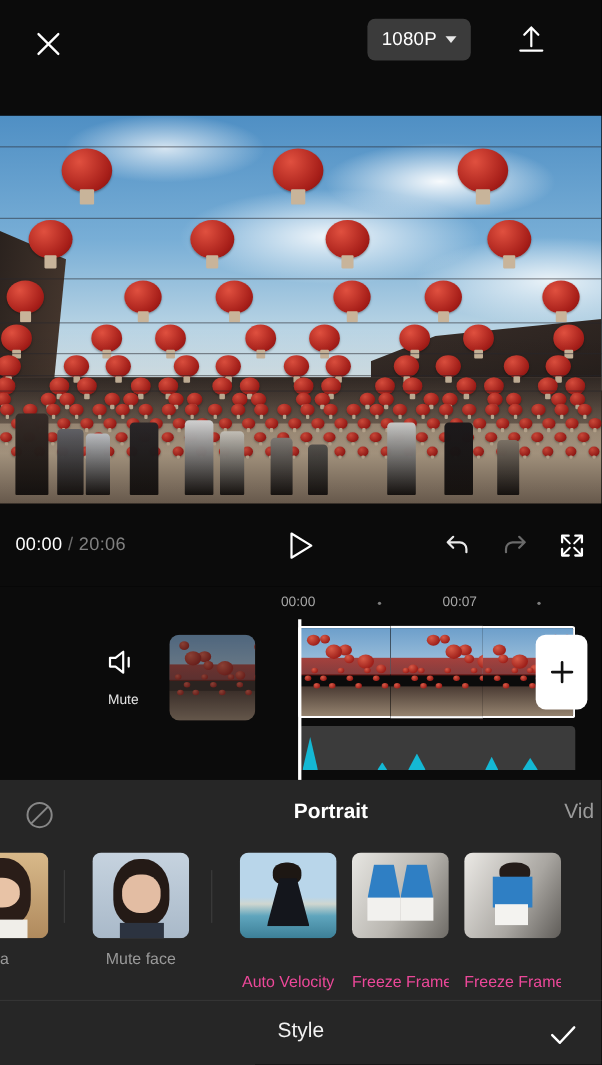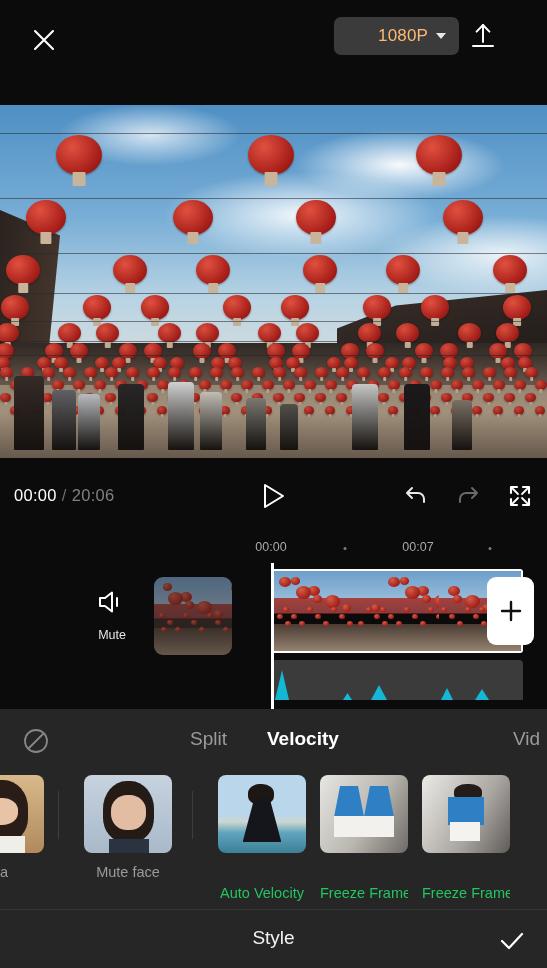--- a/index.html
+++ b/index.html
@@ -18,21 +18,21 @@
   .close-btn {
     position:absolute; left:26px; top:22px;
     width:36px; height:36px; display:flex; align-items:center; justify-content:center;
   }
   .res-pill {
     position:absolute; left:334px; top:17px;
     background:#3b3b3b; border-radius:7px;
     height:38px; padding:0 13px;
     display:flex; align-items:center; gap:8px;
   }
-  .res-pill .lbl { font-size:17px; color:#fdba74; letter-spacing:.2px;margin-left:31px; }
+  .res-pill .lbl { font-size:17px; color:#ffffff; letter-spacing:.2px; }
   .caret {
     width:0;height:0;border-left:5.5px solid transparent;
     border-right:5.5px solid transparent;border-top:6px solid #e8e8e8;
   }
   .export-btn {
     position:absolute; left:465px; top:18px;
     width:36px; height:36px; display:flex; align-items:center; justify-content:center;
   }
 
   
@@ -156,21 +156,21 @@
   .tab.inactive { color:#9b9b9b; }
   .tab.active { color:#ffffff; font-weight:bold; }
 
   .effects { position:relative; height:140px; }
   .eff {
     position:absolute; top:6px; width:88px; text-align:center;
   }
   .eff-thumb { width:88px; height:78px; border-radius:8px; overflow:hidden; position:relative; }
   .eff-label { margin-top:11px; font-size:14.5px; white-space:nowrap; overflow:hidden; }
   .eff-label.dim { color:#9a9a9a; }
-  .eff-label.bright { color:#22c55e;margin-top:32px; }
+  .eff-label.bright { color:#ec4899;margin-top:32px; }
   .eff-div { position:absolute; top:22px; width:1px; height:48px; background:#3d3d3d; }
 
   .panel-div { position:absolute; left:0; top:200px; width:547px; height:1px; background:#343434; }
   .bottombar { position:absolute; left:0; top:201px; width:547px; height:58px; }
   .style-label {
     position:absolute; left:50%; top:17px; transform:translateX(-50%);
     font-size:19px; color:#f2f2f2;
   }
   .confirm { position:absolute; right:20px; top:16px; width:30px; height:30px;
     display:flex; align-items:center; justify-content:center; }
@@ -582,22 +582,21 @@
 </div>
 
 <div class="panel">
   <div class="tabs" id="tabs">
     <div class="no-icon">
       <svg width="28" height="28" viewBox="0 0 28 28">
         <circle cx="14" cy="14" r="11" fill="none" stroke="#878787" stroke-width="1.8"></circle>
         <path d="M6.5 21.5 L21.5 6.5" stroke="#878787" stroke-width="1.8" stroke-linecap="round"></path>
       </svg>
     </div>
-      <div class="tab inactive" style="left: 190px;">Split</div>
-      <div class="tab active" style="left: 267px;">Velocity</div>
+      <div class="tab active" style="left: 267px;">Portrait</div>
       <div class="tab inactive" style="left: 513px;">Vid</div>
     </div>
 
   <div class="effects" id="effects">
       <div class="eff-div" style="left:58px"></div>
       <div class="eff-div" style="left:192px"></div>
       <div class="eff" style="left:-44px">
         <div class="eff-thumb">
           <div style="position:absolute;inset:0;background:linear-gradient(180deg,#d8b98a,#b08a5d)"></div>
           <div style="position:absolute;left:20%;top:6%;width:62%;height:80%;background:#2a1d18;border-radius:45% 45% 38% 38%"></div>

